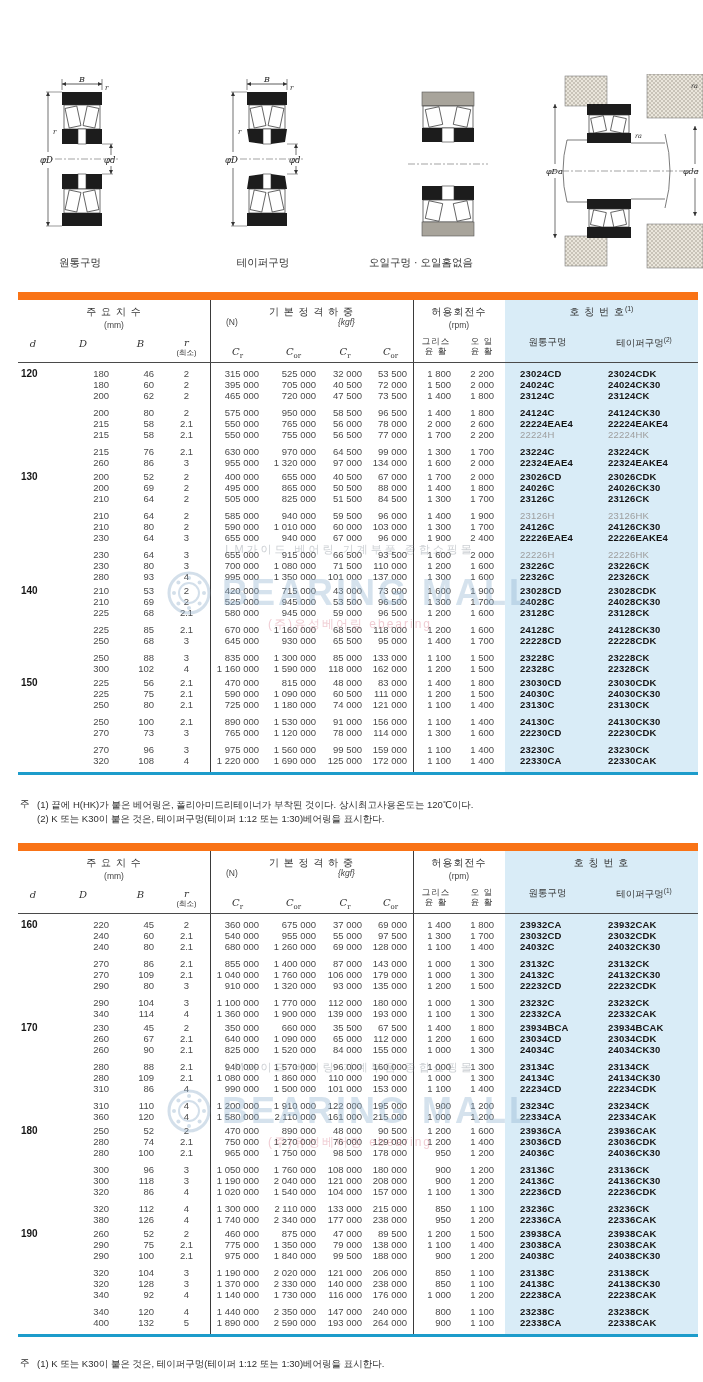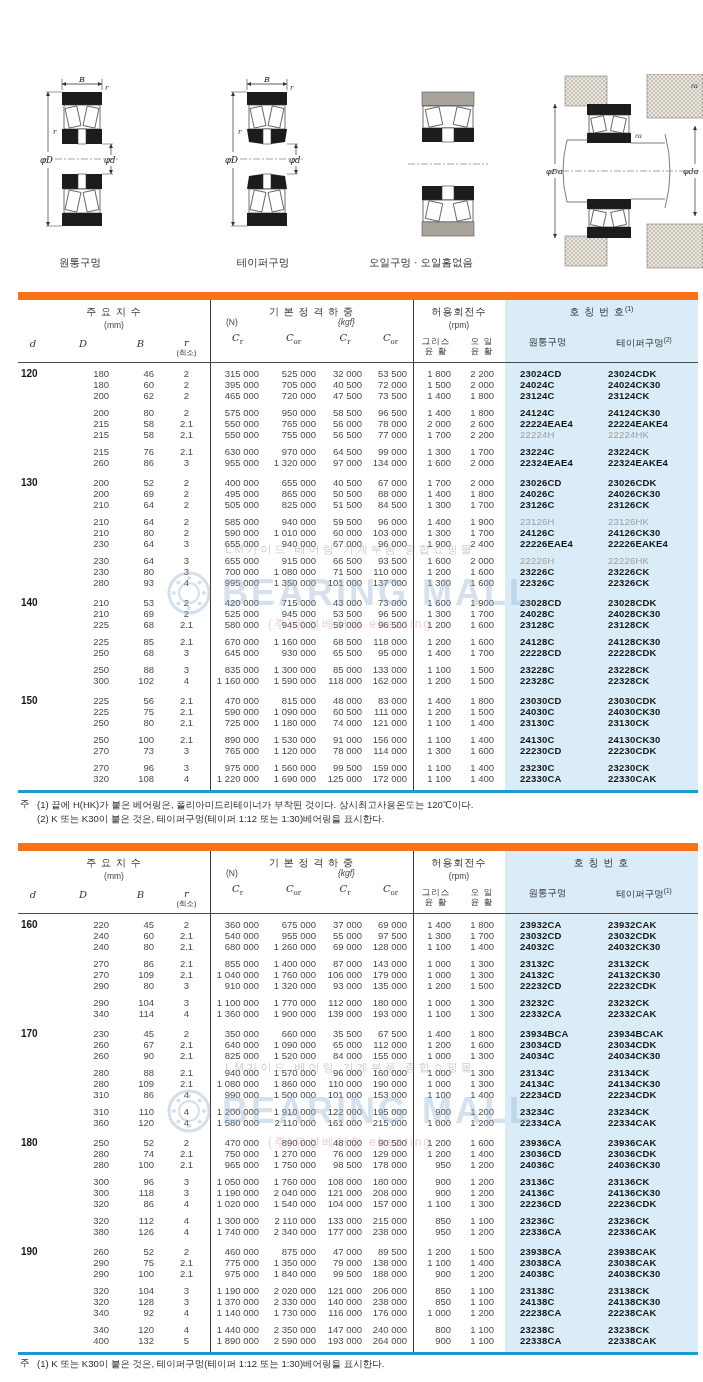--- a/index.html
+++ b/index.html
@@ -29,30 +29,30 @@
   .h-main sup{font-size:7px;letter-spacing:0;}
   .h-unit{text-align:center;font-size:8.5px;margin-top:1px;color:#444;}
   .h-letters{position:absolute;left:0;right:0;bottom:2px;display:grid;}
   .lz1{grid-template-columns:30px 70px 45px 47px;}
   .lz1 .lt{text-align:center;font-family:"DejaVu Serif",serif;font-style:italic;font-size:10px;margin-bottom:11px;}
   .lz1 .r-wrap{margin-bottom:0;}
   .lz1 .r-wrap i{display:block;line-height:10px;font-style:italic;}
   .lz1 .r-wrap em{display:block;font-style:normal;font-family:"Liberation Sans",sans-serif;font-size:7.5px;line-height:9px;}
   .un{position:absolute;left:16px;top:17px;font-size:8.5px;color:#444;}
   .uk{position:absolute;left:63%;top:17px;font-size:8.5px;color:#444;font-style:italic;}
-  .lz2{grid-template-columns:55px 57px 46px 45px;bottom:16px;}
+  .lz2{grid-template-columns:55px 57px 46px 45px;bottom:2px;}
   .lz2 .lt{text-align:center;font-family:"DejaVu Serif",serif;font-style:italic;font-size:10px;}
   .lz2 sub{font-size:7px;font-style:normal;}
   .lz3{grid-template-columns:46px 46px;bottom:6px;}
   .lz3 .two span{display:block;text-align:center;font-size:8.5px;line-height:10px;letter-spacing:1px;}
   .lz4{grid-template-columns:85px 108px;bottom:12px;}
   .lz4 .bore-h{text-align:center;font-size:9.5px;white-space:nowrap;}
   .lz4 sup{font-size:6.5px;}
   .tbody{position:relative;z-index:2;padding:5px 0 6px;}
-  .section{margin-top:9px;} .section:first-child{margin-top:0;}
+  .section{margin-top:3px;} .section:first-child{margin-top:0;}
   .group{margin-top:6px;} .group:first-child{margin-top:0;}
   .row{display:grid;grid-template-columns:30px 70px 45px 47px 55px 57px 46px 45px 46px 46px 85px 108px;height:11px;}
   .c{font-size:9.5px;line-height:11px;color:#4a4a4a;white-space:nowrap;}
   .d-lbl{font-weight:700;color:#161616;padding-left:3px;font-size:10px;}
   .num{text-align:right;padding-right:6px;}
   .col-D{padding-right:9px;} .col-B{padding-right:9px;}
   .col-r{text-align:center;}
   .col-g{padding-right:8px;} .col-o{padding-right:11px;}
   .brg{font-weight:700;color:#141414;letter-spacing:0.2px;}
   .cyl{padding-left:15px;} .taper{padding-left:18px;}

